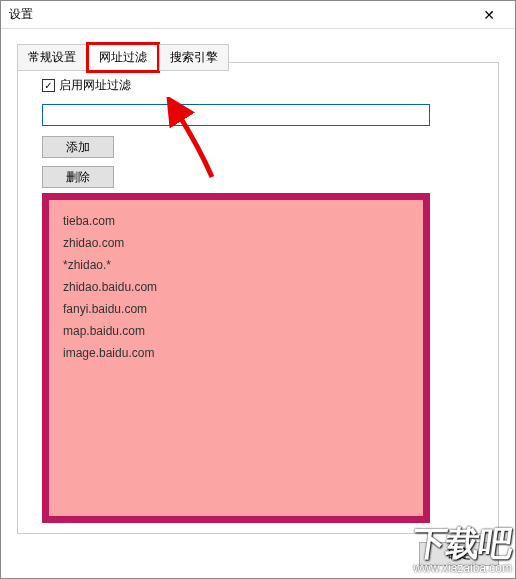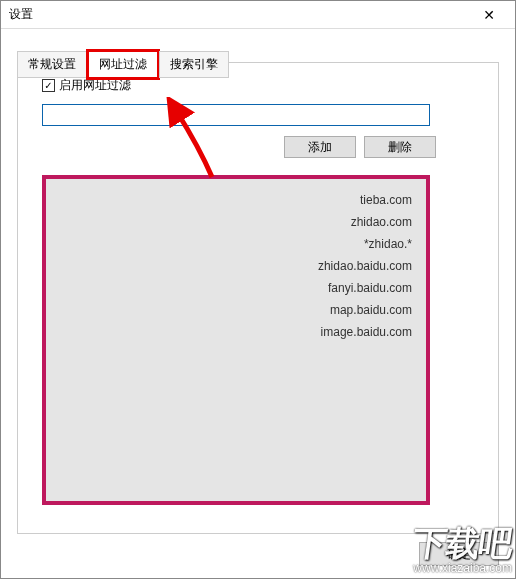--- a/index.html
+++ b/index.html
@@ -52,21 +52,21 @@
     align-items: flex-end;
     height: 26px;
     position: relative;
   }
   .tab {
     padding: 4px 10px;
     border: 1px solid transparent;
     margin-right: 1px;
     font-size: 12px;
     position: relative;
-    top: 15px;
+    top: 8px;
     background: #f7f7f7;
   }
   .tab.inactive {
     border: 1px solid #ccc;
     border-bottom: 1px solid #ccc;
     background: #f5f5f5;
   }
   .tab.active {
     border: 1px solid #ccc;
     border-bottom: 1px solid #fff;
@@ -110,42 +110,42 @@
     margin-left: 6px;
     display: block;
   }
   .btn-row {
     display: flex;
     gap: 8px;
     justify-content: flex-end;
     width: 394px;
     margin-left: 6px;
     margin-top: 10px;
-    margin-bottom: 17px;
+    margin-bottom: 5px;
+    flex-direction: column;
   }
   .btn {
     width: 72px;
     height: 22px;
     border: 1px solid #adadad;
     background: #e1e1e1;
     font-size: 12px;
     display: inline-flex;
     align-items: center;
     justify-content: center;
     cursor: default;
   }
   .listbox {
     width: 388px;
     height: 330px;
-    border: 4px solid #be185d;
+    border: 7px solid #be185d;
     margin-left: 6px;
     padding: 10px 14px;
     overflow: auto;
-    background: #e5e5e5;
-    text-align: right;
+    background: #fca5a5;
   }
   .listbox .item {
     font-size: 12px;
     line-height: 22px;
     color: #333;
   }
   .footer {
     display: flex;
     justify-content: flex-end;
     padding: 8px 16px 12px 0;

